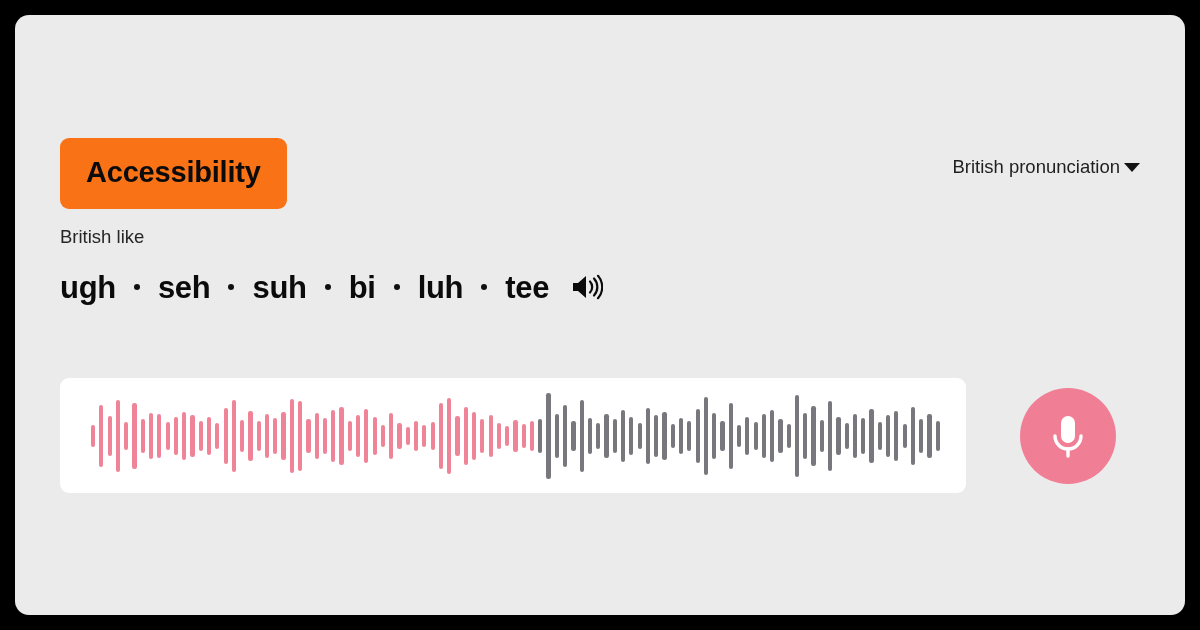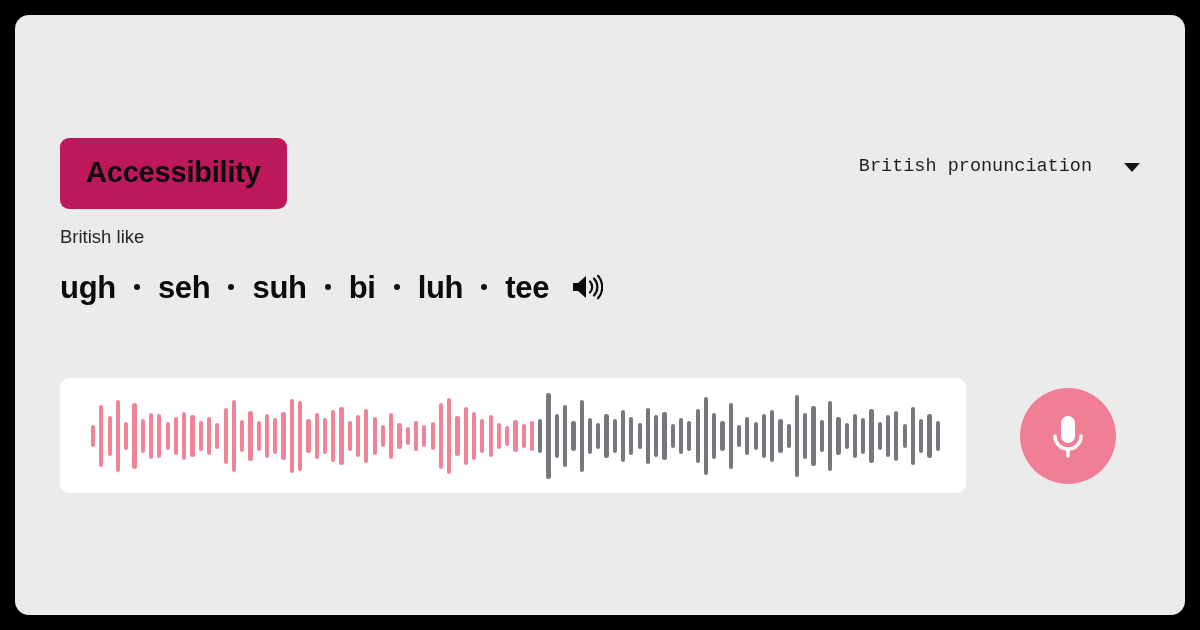--- a/index.html
+++ b/index.html
@@ -32,43 +32,42 @@
     border-radius: 14px;
     overflow: hidden;
   }
 
   
   .title-chip {
     position: absolute;
     left: 45px;
     top: 123px;
     padding: 20px 26px 22px 26px;
-    background: #be185d;
+    background: #f97316;
     border-radius: 9px;
     box-sizing: border-box;
   }
   .title-chip .title-text {
     font-size: 29px;
     font-weight: bold;
     color: #0b0b0b;
     letter-spacing: -0.2px;
     line-height: 1;
     white-space: nowrap;
   }
 
   .pron-select {
     position: absolute;
     right: 45px;
     top: 143px;
     display: flex;
     align-items: center;
-    gap: 32px;
+    gap: 4px;
     cursor: pointer;
     user-select: none;
-    font-family: Liberation Mono, monospace;
   }
   .pron-select .pron-label {
     font-size: 18.5px;
     color: #1f1f1f;
     line-height: 1;
     white-space: nowrap;
   }
   .caret {
     width: 0; height: 0;
     border-left: 8.5px solid transparent;

